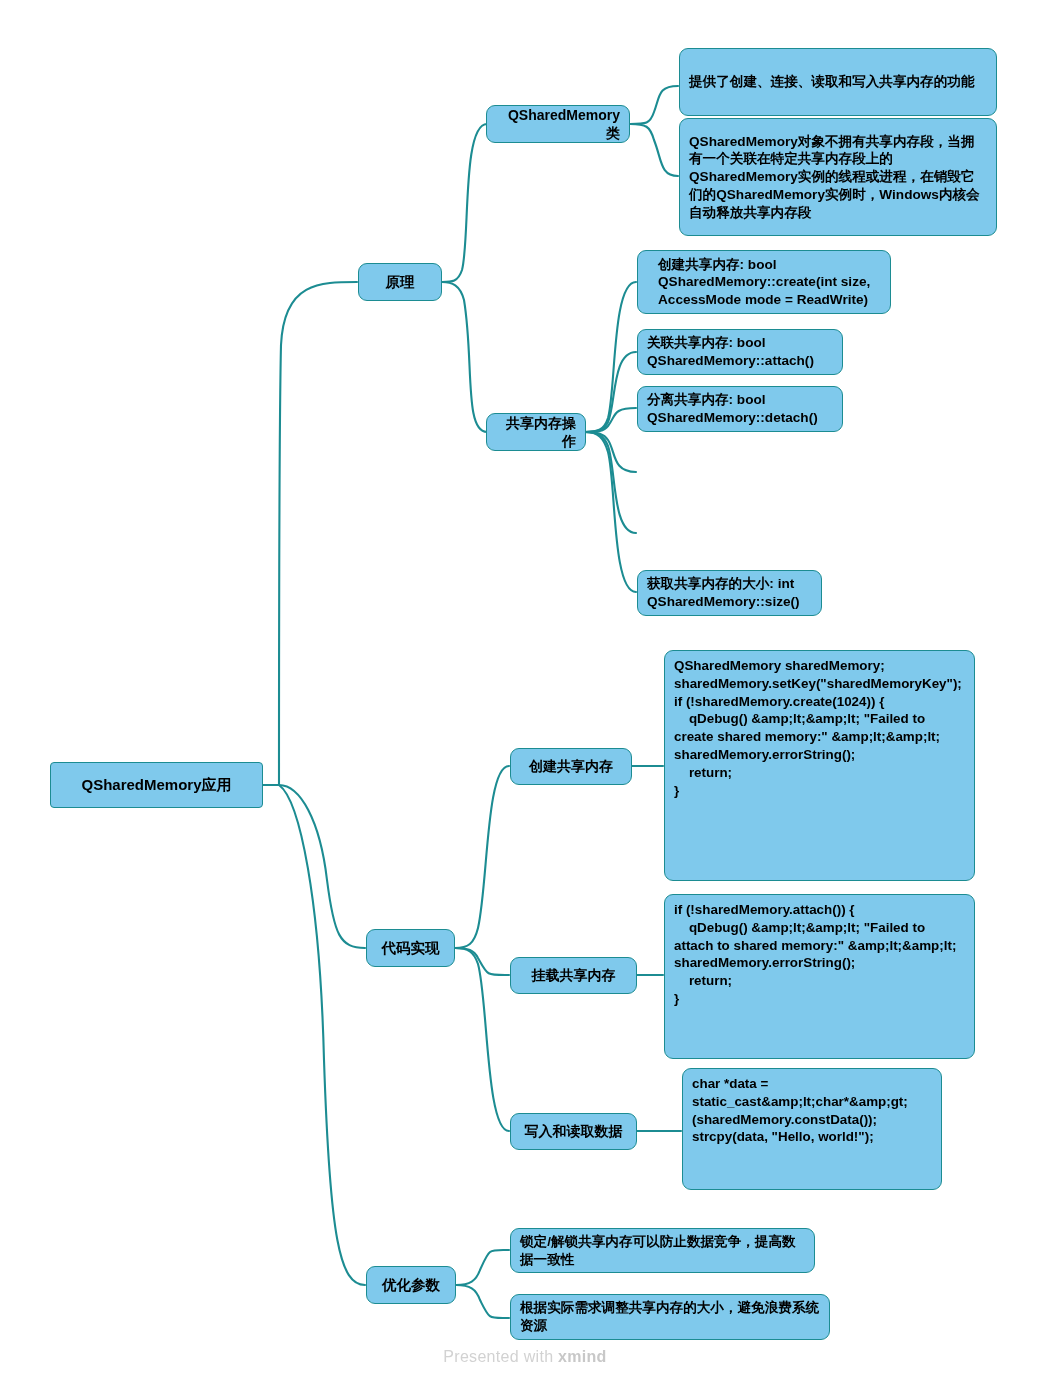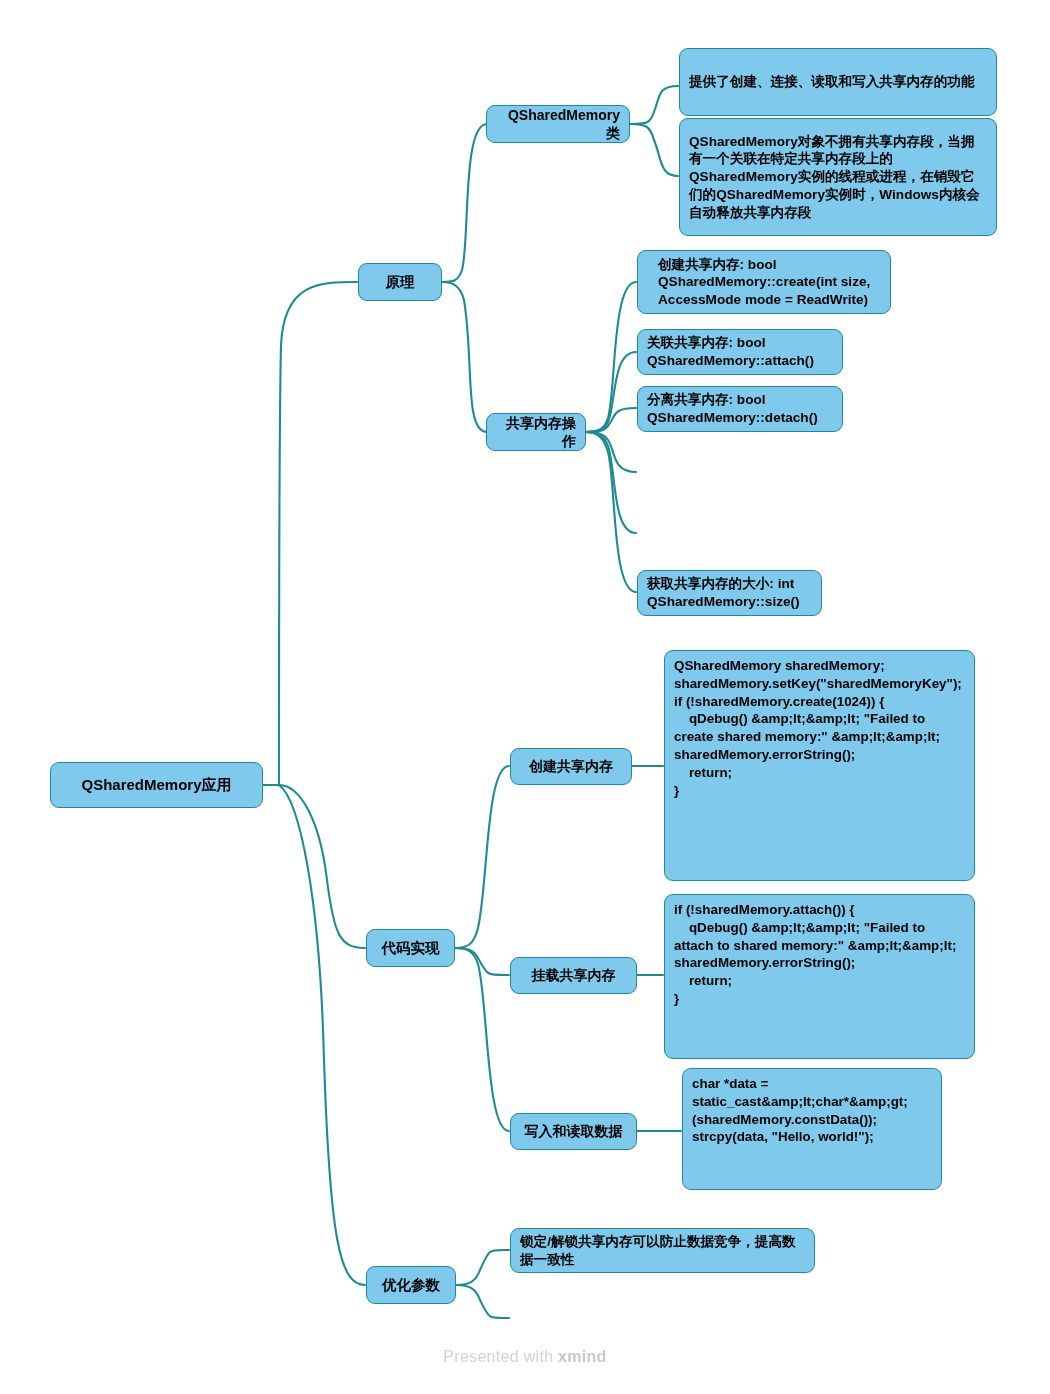--- a/index.html
+++ b/index.html
@@ -38,21 +38,21 @@
     white-space: pre-wrap;
     word-break: break-word;
     overflow: hidden;
   }
   .node.root {
     font-size: 15px;
     display: flex;
     align-items: center;
     justify-content: center;
     text-align: center;
-    border-radius: 9px;
+    border-radius: 4px;
   }
   .node.branch {
     font-size: 14.5px;
     display: flex;
     align-items: center;
     justify-content: center;
     text-align: center;
   }
   .node.sub {
     font-size: 14px;
@@ -173,18 +173,19 @@
 
   <div class="node sub" style="left:510px; top:1113px; width:127px; height:37px;">写入和读取数据</div>
 
   <div class="node code" style="left:682px; top:1068px; width:260px; height:122px;">char *data = static_cast&amp;amp;lt;char*&amp;amp;gt;(sharedMemory.constData());
 strcpy(data, "Hello, world!");</div>
 
   <div class="node branch" style="left:366px; top:1266px; width:90px; height:38px;">优化参数</div>
 
   <div class="node leaf" style="left:510px; top:1228px; width:305px; height:45px; align-items:center;">锁定/解锁共享内存可以防止数据竞争，提高数据一致性</div>
 
+  <div class="node leaf" style="left:510px; top:1294px; width:320px; height:46px; align-items:center;">根据实际需求调整共享内存的大小，避免浪费系统资源</div>
 
   <div class="footer">
     <span>Presented with </span><span class="brand">xmind</span>
   </div>
 
 </div>
 
 </body></html>

